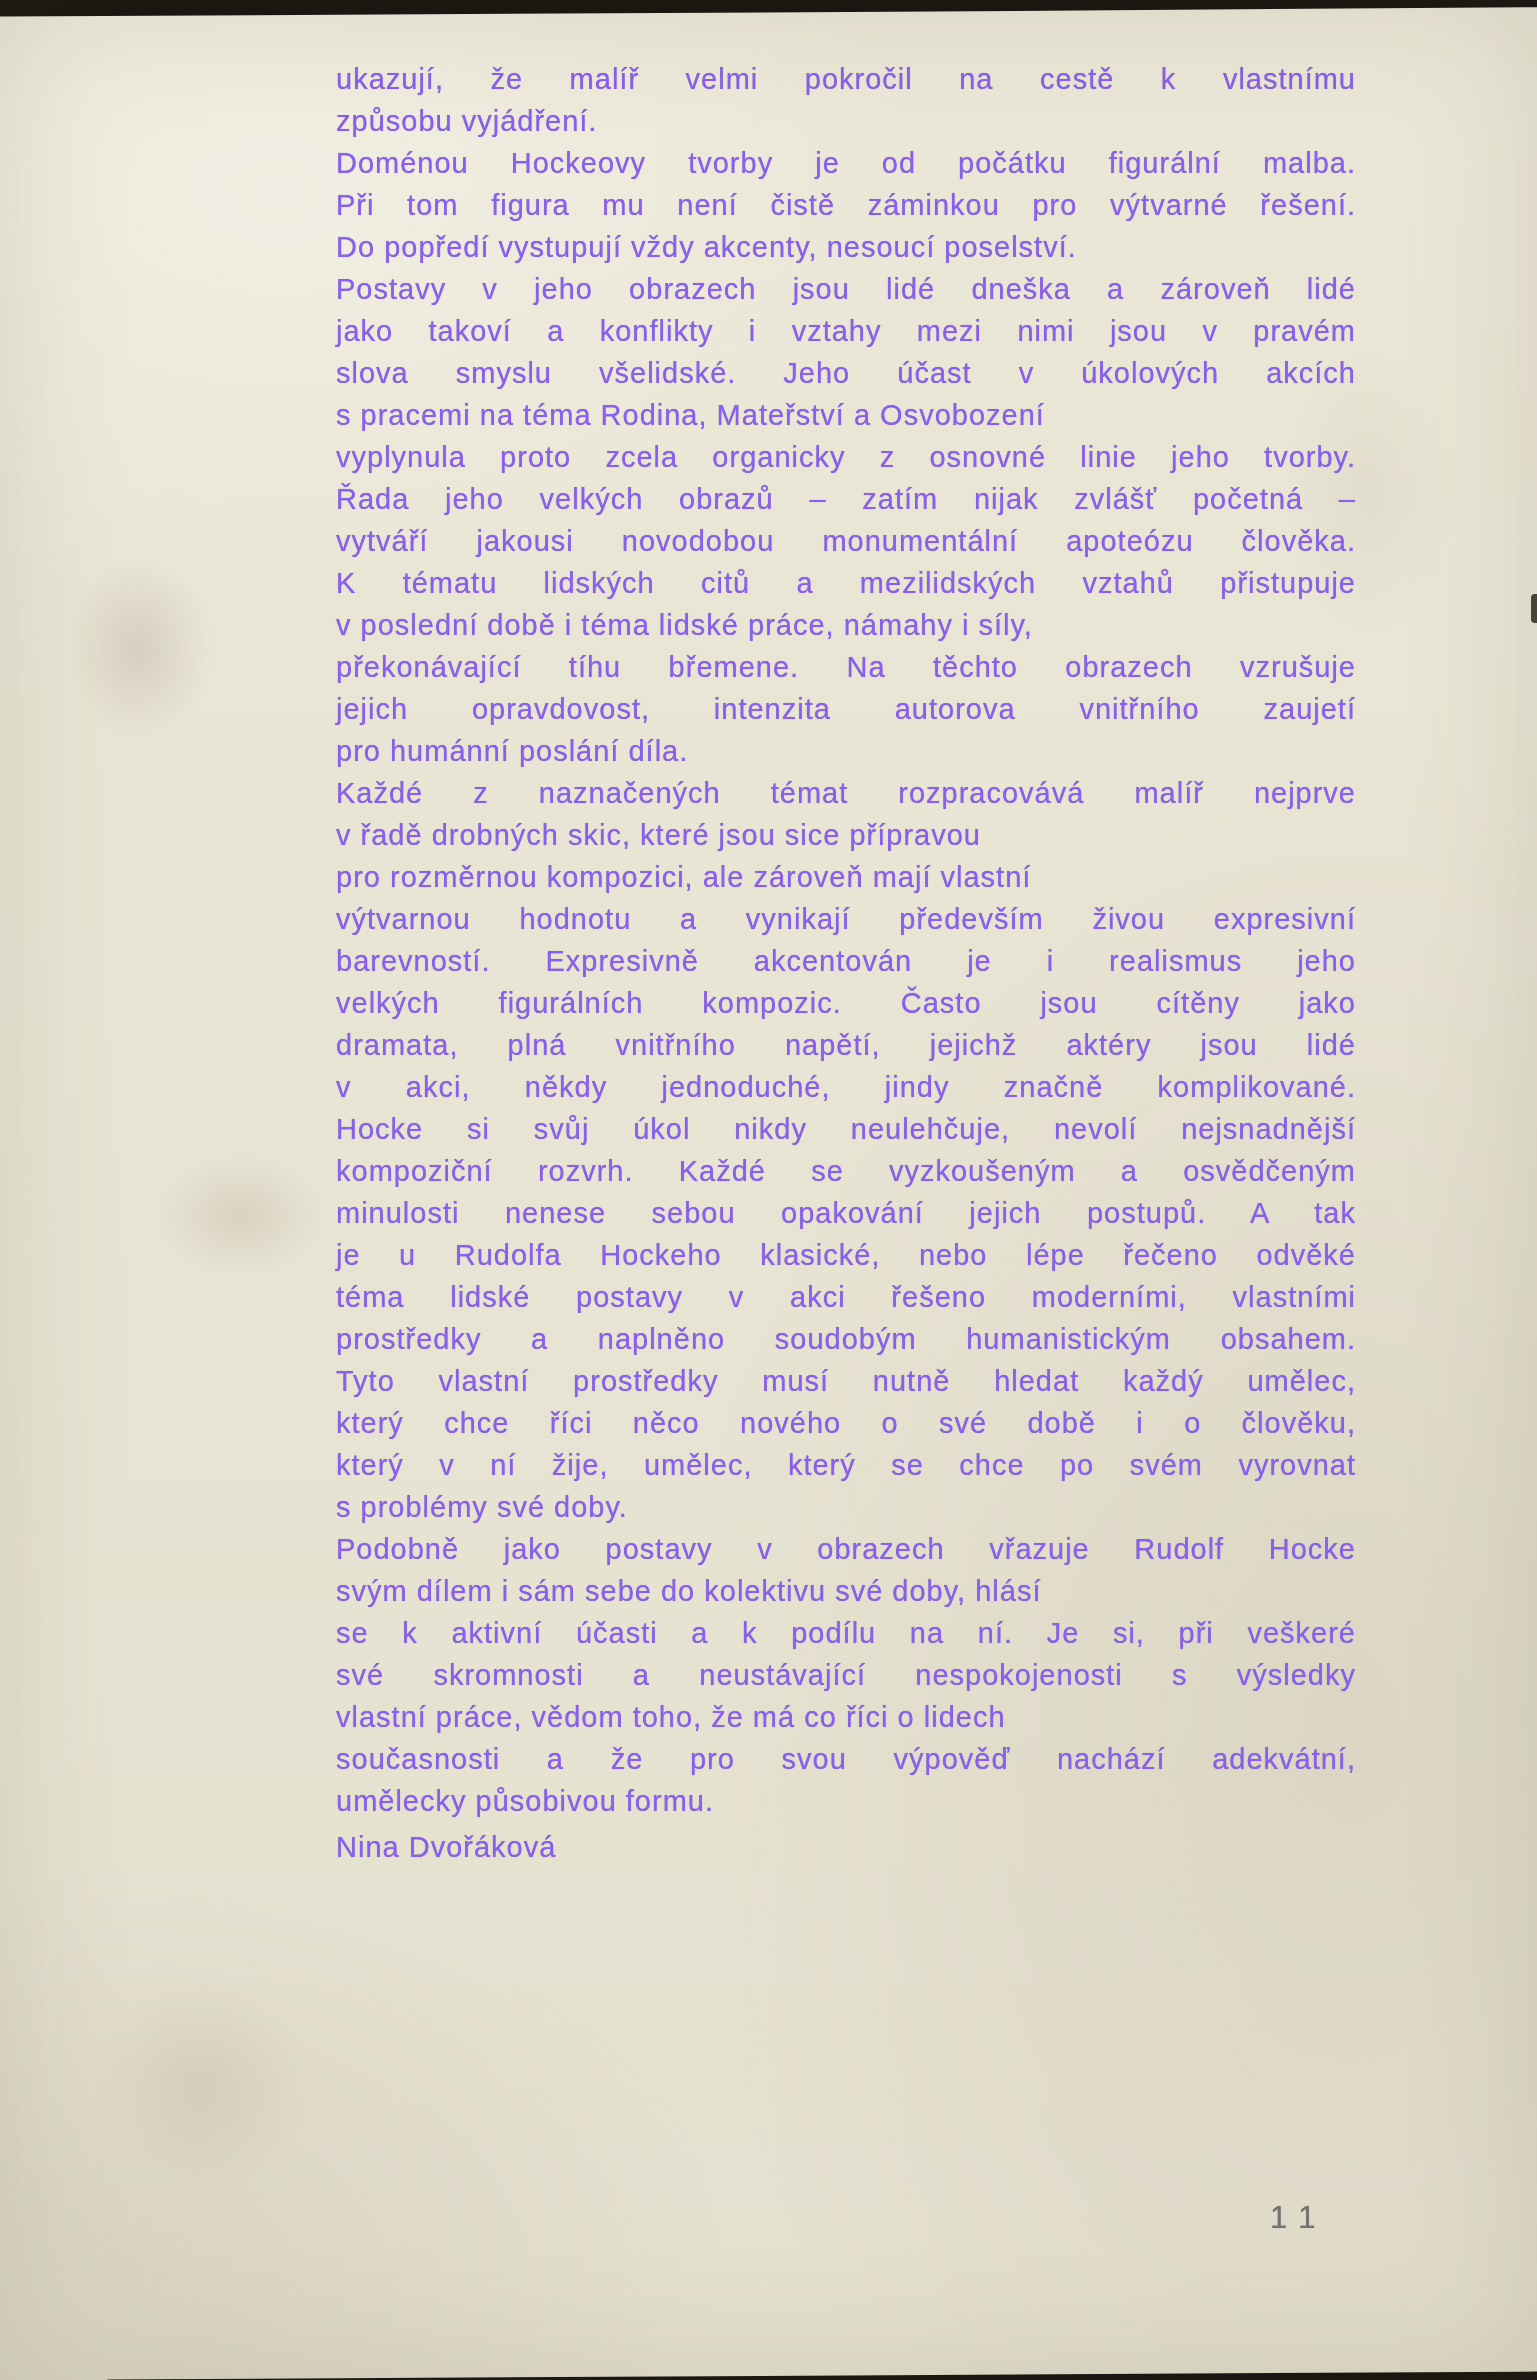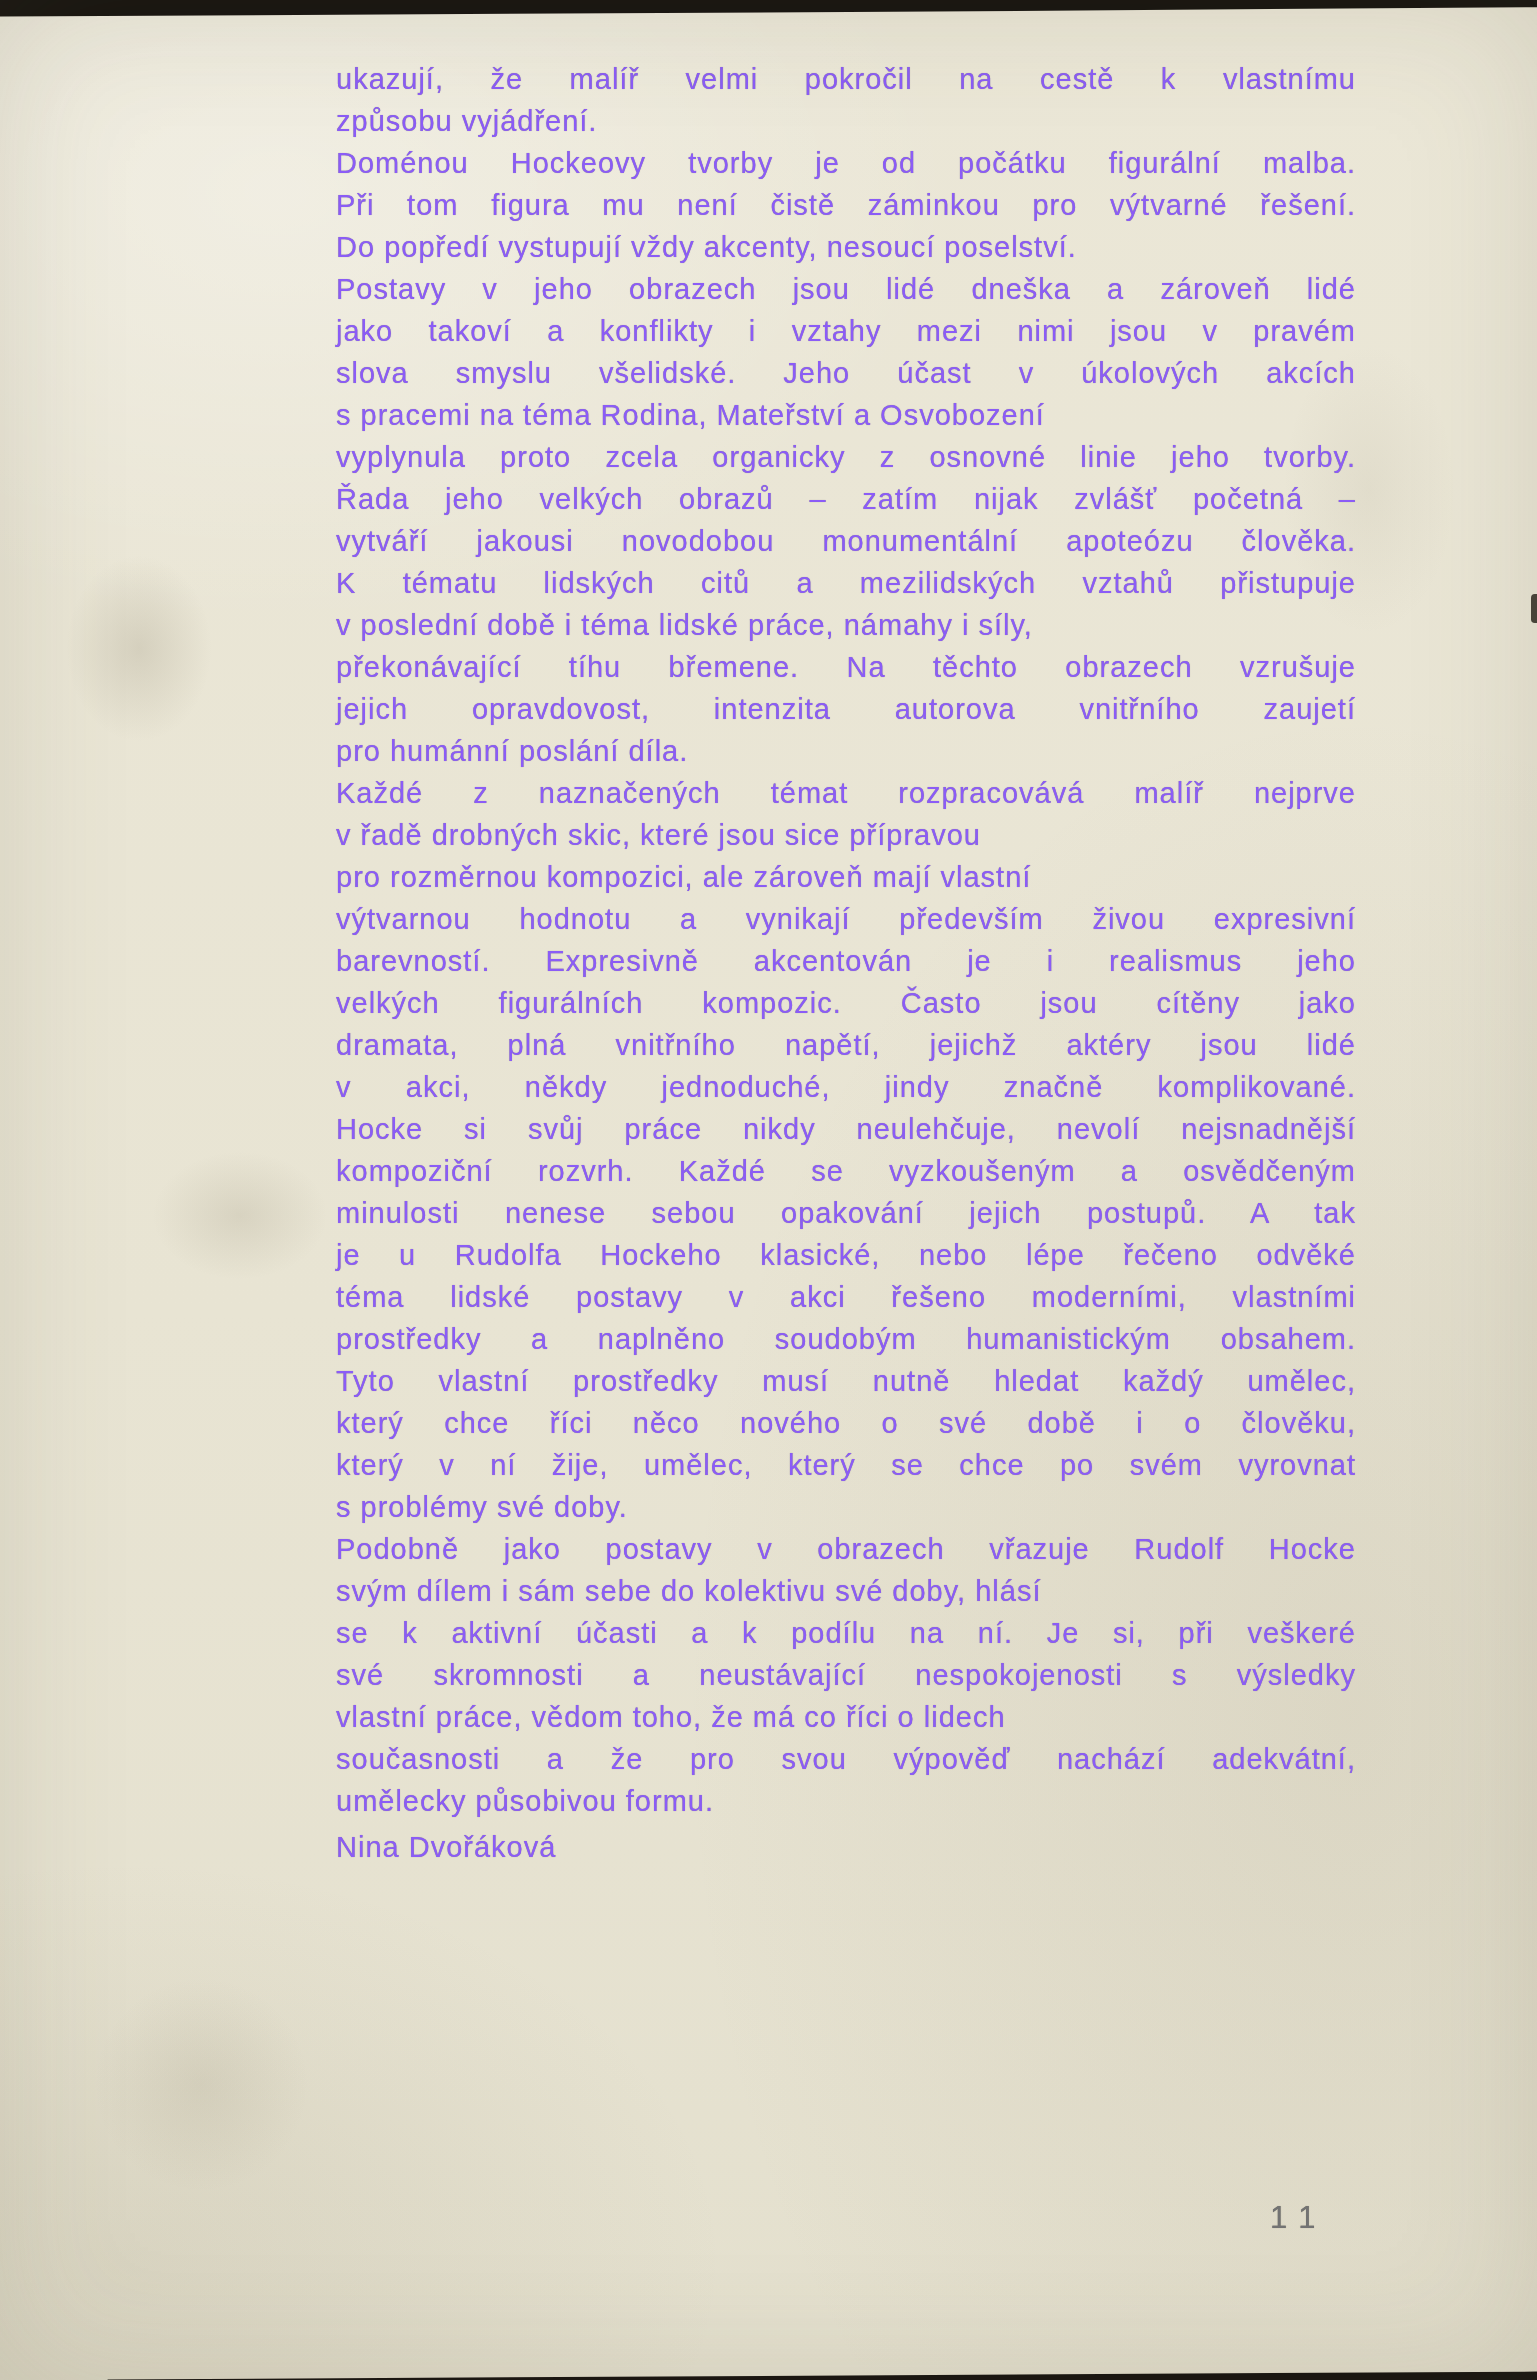--- a/index.html
+++ b/index.html
@@ -129,21 +129,21 @@
         <div class="line justify">jejich opravdovost, intenzita autorova vnitřního zaujetí</div>
         <div class="line left">pro humánní poslání díla.</div>
         <div class="line justify">Každé z naznačených témat rozpracovává malíř nejprve</div>
         <div class="line left">v řadě drobných skic, které jsou sice přípravou</div>
         <div class="line left">pro rozměrnou kompozici, ale zároveň mají vlastní</div>
         <div class="line justify">výtvarnou hodnotu a vynikají především živou expresivní</div>
         <div class="line justify">barevností. Expresivně akcentován je i realismus jeho</div>
         <div class="line justify">velkých figurálních kompozic. Často jsou cítěny jako</div>
         <div class="line justify">dramata, plná vnitřního napětí, jejichž aktéry jsou lidé</div>
         <div class="line justify">v akci, někdy jednoduché, jindy značně komplikované.</div>
-        <div class="line justify">Hocke si svůj práce nikdy neulehčuje, nevolí nejsnadnější</div>
+        <div class="line justify">Hocke si svůj úkol nikdy neulehčuje, nevolí nejsnadnější</div>
         <div class="line justify">kompoziční rozvrh. Každé se vyzkoušeným a osvědčeným</div>
         <div class="line justify">minulosti nenese sebou opakování jejich postupů. A tak</div>
         <div class="line justify">je u Rudolfa Hockeho klasické, nebo lépe řečeno odvěké</div>
         <div class="line justify">téma lidské postavy v akci řešeno moderními, vlastními</div>
         <div class="line justify">prostředky a naplněno soudobým humanistickým obsahem.</div>
         <div class="line justify">Tyto vlastní prostředky musí nutně hledat každý umělec,</div>
         <div class="line justify">který chce říci něco nového o své době i o člověku,</div>
         <div class="line justify">který v ní žije, umělec, který se chce po svém vyrovnat</div>
         <div class="line left">s problémy své doby.</div>
         <div class="line justify">Podobně jako postavy v obrazech vřazuje Rudolf Hocke</div>

